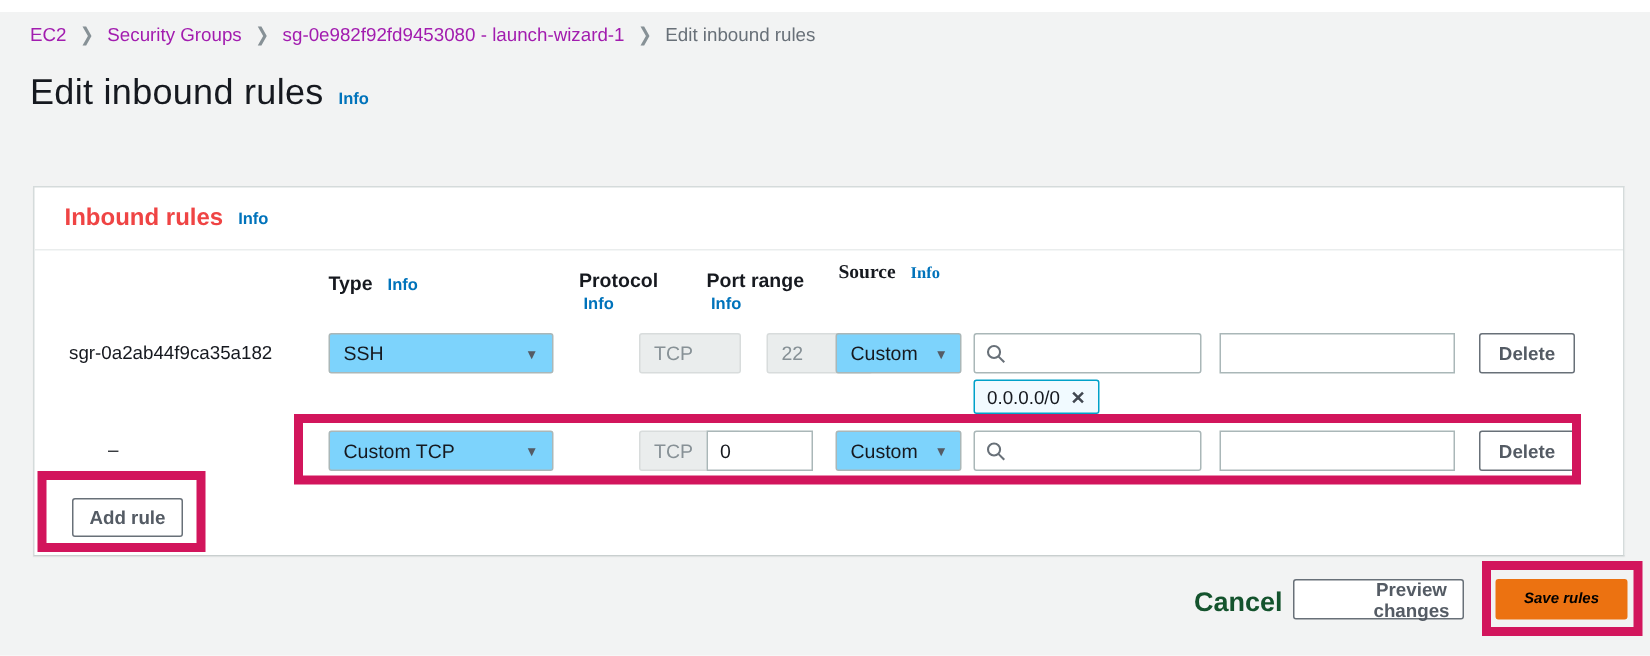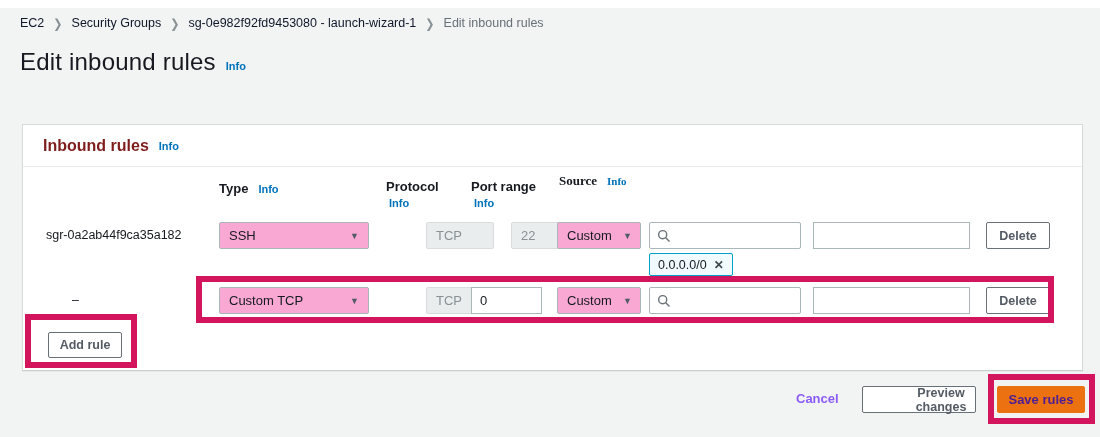--- a/index.html
+++ b/index.html
@@ -3,67 +3,67 @@
 <meta charset="utf-8">
 <style>
   * { margin:0; padding:0; box-sizing:border-box; }
   html,body { width:1100px; height:437px; }
   body { font-family:"Liberation Sans", sans-serif; background:#f2f3f3; color:#16191f; }
   .stage { position:relative; width:1100px; height:437px; overflow:hidden; background:#f2f3f3; }
   .topstrip { position:absolute; left:0; top:0; width:1100px; height:8px; background:#ffffff; }
 
   
   .breadcrumb { position:absolute; left:20px; top:16px; display:flex; align-items:center; gap:9px; font-size:12.5px; }
-  .crumb-link { color:#0f172a; text-decoration:none; cursor:pointer; }
+  .crumb-link { color:#a21caf; text-decoration:none; cursor:pointer; }
   .crumb-current { color:#687078; }
   .crumb-sep { color:#879196; font-size:11px; transform:scaleY(1.15); }
 
   
   .titlebar { position:absolute; left:20px; top:48px; display:flex; align-items:baseline; gap:10px; }
   .page-title { font-size:24px; font-weight:400; color:#16191f; letter-spacing:0.2px; }
   .info-link { color:#0073bb; font-size:11px; font-weight:700; cursor:pointer; }
   .subtitle { position:absolute; left:20px; top:90px; font-size:13px; color:#414750; }
 
   
   .panel { position:absolute; left:22px; top:124px; width:1061px; height:247px; background:#ffffff;
            border:1px solid #d5dbdb; border-bottom-color:#c9cfcf; box-shadow:0 1px 1px rgba(0,0,0,0.04); }
   .panel-header { position:absolute; left:0; top:0; width:100%; height:42px; border-bottom:1px solid #eaeded;
                   display:flex; align-items:center; padding-left:20px; gap:10px; }
-  .panel-title { font-size:16px; font-weight:700; color:#7f1d1d; }
+  .panel-title { font-size:16px; font-weight:700; color:#ef4444; }
 
   
   .col-label { position:absolute; font-size:13px; font-weight:700; color:#16191f; white-space:nowrap; }
   .col-info  { font-size:11px; font-weight:700; color:#0073bb; margin-left:10px; cursor:pointer; }
   .col-info-stacked { position:absolute; font-size:11px; font-weight:700; color:#0073bb; cursor:pointer; }
 
   
   .ctl { position:absolute; height:27px; border-radius:2px; font-size:13px; }
-  .selectbox { background:#f9a8d4; border:1px solid #aab7b8; display:flex; align-items:center;
+  .selectbox { background:#7dd3fc; border:1px solid #aab7b8; display:flex; align-items:center;
                justify-content:space-between; padding:0 9px; cursor:pointer; color:#16191f; }
   .caret { font-size:9px; color:#545b64; }
   .txtinput { background:#fff; border:1px solid #aab7b8; padding:0 8px; color:#16191f; font-size:13px;
               font-family:"Liberation Sans", sans-serif; outline:none; width:100%; height:100%; }
   .inputwrap { position:absolute; height:27px; }
   .disabledbox { background:#eaeded; border:1px solid #d8dcdc; color:#879196; display:flex;
                  align-items:center; padding:0 9px;margin-left:40px; }
   .searchbox { background:#fff; border:1px solid #aab7b8; display:flex; align-items:center; padding:0 7px; gap:6px; }
   .searchbox input { border:none; outline:none; flex:1; height:100%; font-size:13px; font-family:"Liberation Sans", sans-serif; background:transparent; }
   .search-ic { width:14px; height:14px; flex:0 0 auto; }
 
   .rowid { position:absolute; font-size:12.5px; color:#16191f; }
 
   
   .btn-secondary { position:absolute; background:#fff; border:1px solid #687078; border-radius:2px;
                    font-size:12.5px; font-weight:700; color:#545b64; display:flex; align-items:center;
                    justify-content:center; cursor:pointer; font-family:"Liberation Sans", sans-serif; }
   .btn-primary { position:absolute; background:#ec7211; border:1px solid #ec7211; border-radius:2px;
-                 font-size:13px; font-weight:700; color:#4c1d95; display:flex; align-items:center;
-                 justify-content:center; cursor:pointer; font-family:"Liberation Sans", sans-serif; }
-  .btn-link { position:absolute; background:transparent; border:none; font-size:13px; font-weight:700;
-              color:#8b5cf6; cursor:pointer; font-family:"Liberation Sans", sans-serif; }
+                 font-size:10px; font-weight:700; color:#000000; display:flex; align-items:center;
+                 justify-content:center; cursor:pointer; font-family:"Liberation Sans", sans-serif;font-style:italic; }
+  .btn-link { position:absolute; background:transparent; border:none; font-size:18px; font-weight:700;
+              color:#14532d; cursor:pointer; font-family:"Liberation Sans", sans-serif; }
 
   
   .token { position:absolute; left:626px; top:128px; height:23px; background:#f1faff; border:1px solid #00a1c9;
            border-radius:2px; display:flex; align-items:center; gap:7px; padding:0 8px; font-size:12.5px; color:#16191f; }
   .token-x { color:#414750; font-size:12px; font-weight:700; cursor:pointer; line-height:1; }
 
   
   .anno { position:absolute; border:6px solid #d2155c; background:transparent; pointer-events:none; }
   .anno-row2 { left:196px; top:276px; width:858px; height:47px; }
   .anno-add  { left:25px;  top:314px; width:112px; height:54px; }

